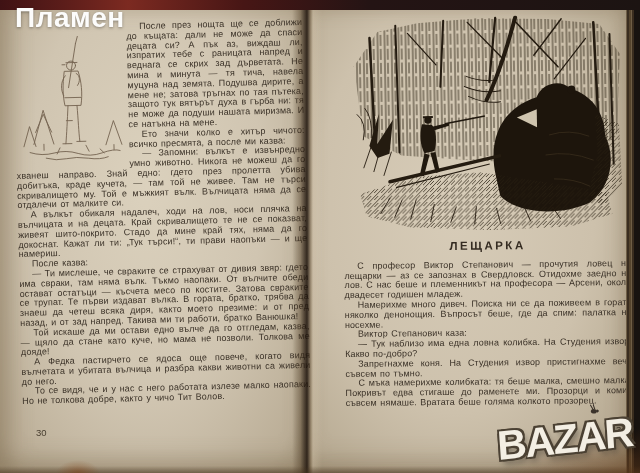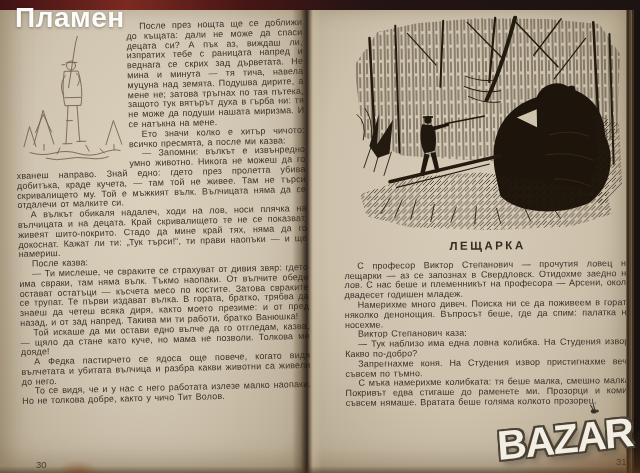--- a/index.html
+++ b/index.html
@@ -28,21 +28,21 @@
   .stain{position:absolute;left:56px;bottom:0;width:44px;height:13px;
     background:radial-gradient(ellipse at 50% 100%, rgba(125,62,20,.5), rgba(125,62,20,0) 70%);}
   
   .bodytext{position:absolute;color:#3a3127;font-size:9px;line-height:9.8px;
     text-align:justify;letter-spacing:.12px;word-spacing:.8px;}
   .left-text{left:13px;top:25px;width:289px;transform:rotate(-1.4deg);transform-origin:0 0;}
   .right-text{left:344px;top:243px;width:287px;transform:rotate(-0.6deg);transform-origin:0 0;}
   .bodytext p{margin:0;text-indent:13px;}
   .chapter{margin:0 0 9px 0;text-align:center;font-size:11.5px;font-weight:bold;
     letter-spacing:2.5px;color:#342b21;text-indent:0;}
-  .pagenum{position:absolute;color:#473d2f;font-size:9.5px;margin-top:32px;}
+  .pagenum{position:absolute;color:#473d2f;font-size:9.5px;}
   .pn-left{left:36px;top:427px;}
   .pn-right{left:616px;top:424px;}
   
   .sketch{float:left;width:107px;height:140px;margin:2px 6px 2px 0;}
   .etching{position:absolute;left:349px;top:16px;width:281px;height:218px;transform:rotate(-1deg);}
   
   .title-overlay{position:absolute;left:15px;top:2px;margin:0;font-size:28px;font-weight:700;
     color:#fcfcfb;letter-spacing:.5px;text-shadow:0 1px 3px rgba(0,0,0,.35);}
   .watermark{position:absolute;left:497px;top:416px;transform:rotate(-6deg) skewX(-2deg);
     font-size:41px;font-weight:800;letter-spacing:-1.5px;color:#f3eee3;white-space:nowrap;

